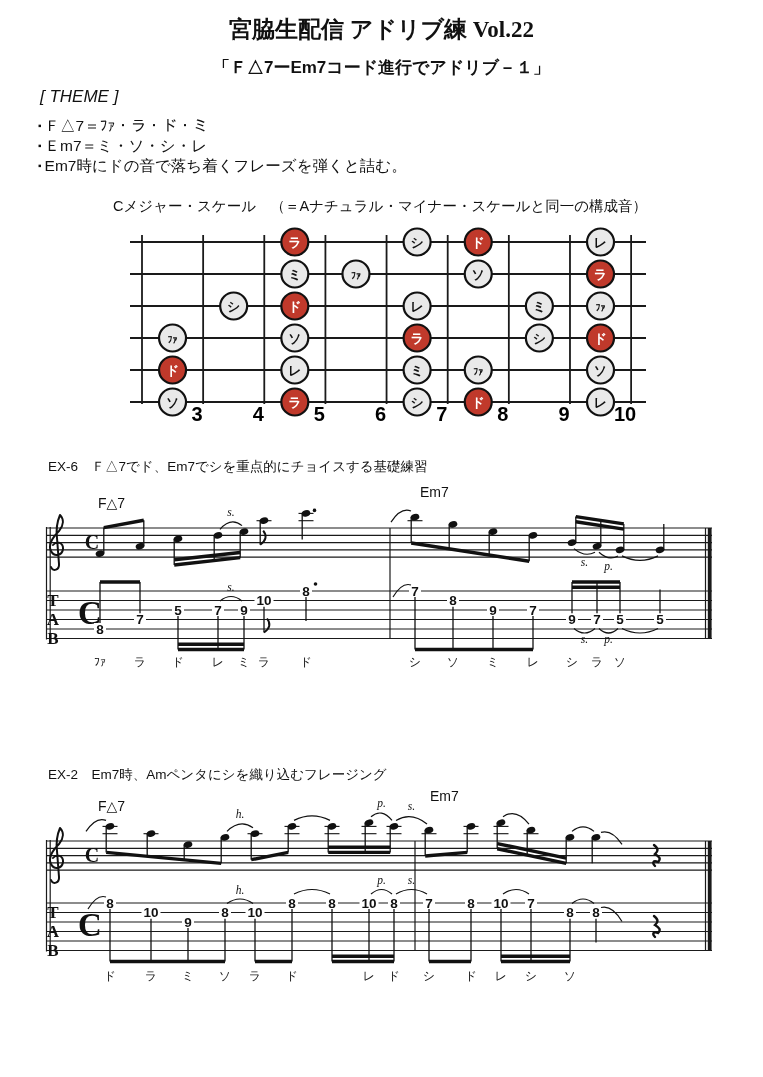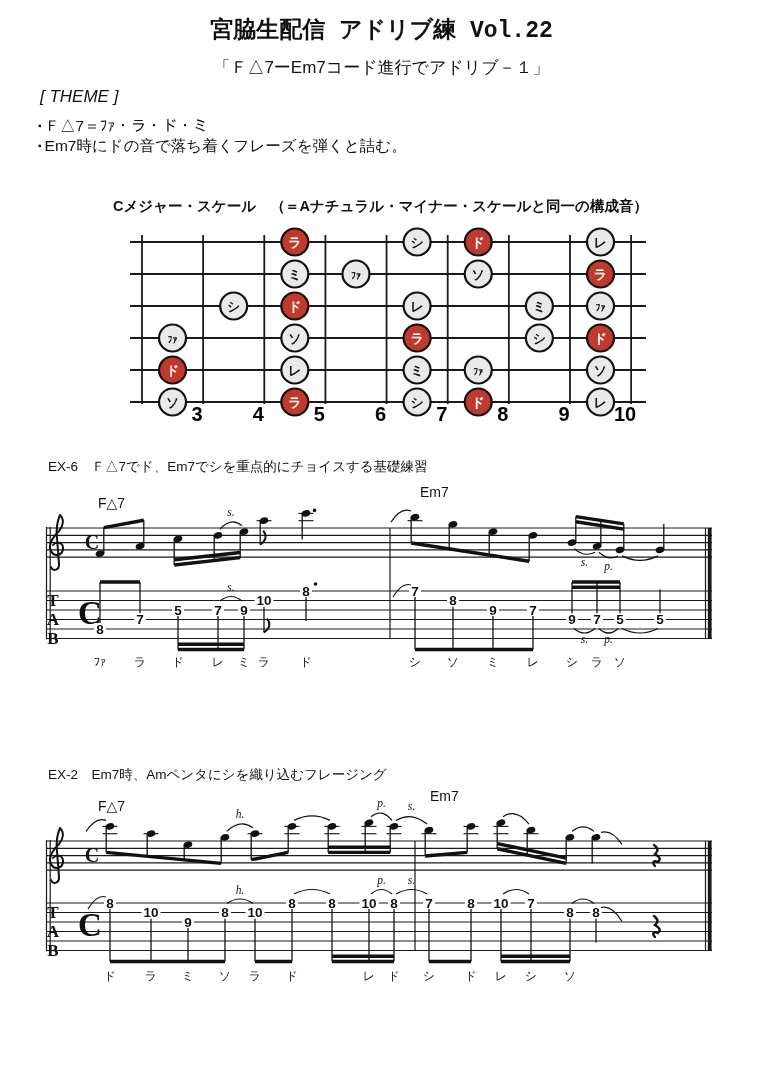--- a/index.html
+++ b/index.html
@@ -1,26 +1,26 @@
 <!DOCTYPE html>
 <html><head>
 <meta charset="utf-8">
 <style>
   html,body{margin:0;padding:0;background:#fff;}
   .page{position:relative;width:763px;height:1077px;background:#ffffff;overflow:hidden;
         font-family:"Liberation Sans",sans-serif;color:#111;}
   .abs{position:absolute;}
   .title{top:14px;left:0;width:100%;text-align:center;
-         font-family:Liberation Mono, monospace;font-weight:700;font-size:23px;}
-  .subtitle{top:56px;left:0;width:100%;text-align:center;font-weight:400;font-size:17px;}
+         font-family:Liberation Serif, serif;font-weight:700;font-size:23px;}
+  .subtitle{top:56px;left:0;width:100%;text-align:center;font-weight:700;font-size:17px;}
   .theme-label{top:87px;left:40px;font-size:17px;font-style:italic;}
   .bullets{top:116px;left:38px;font-size:15.5px;line-height:20px;}
   .bullet-row{white-space:nowrap;}
   .bullet-marker{font-size:10px;vertical-align:2px;margin-right:3px;}
-  .fb-title{top:197px;left:113px;font-weight:700;font-size:14.5px;}
+  .fb-title{top:197px;left:113px;font-weight:400;font-size:14.5px;}
   .ex-heading{left:48px;font-size:13.5px;color:#111;}
   svg{position:absolute;left:0;overflow:visible;}
   svg text{font-family:"Liberation Sans",sans-serif;}
   .st{stroke:#1a1a1a;stroke-width:1.2;}
   .tabnum{font-weight:700;font-size:13.5px;text-anchor:middle;fill:#111;}
   .kana{font-size:12px;text-anchor:middle;fill:#1a1a1a;}
   .chord{font-size:14px;fill:#111;}
   .mark{font-family:"Liberation Serif",serif;font-style:italic;font-size:11.5px;text-anchor:middle;fill:#111;}
   .fretnum{font-weight:700;font-size:20px;text-anchor:middle;fill:#000;}
   .dotlabel{font-weight:700;font-size:13px;text-anchor:middle;}
@@ -32,20 +32,21 @@
 </head>
 <body>
 
 <div class="page">
   <div class="abs title">宮脇生配信 アドリブ練 Vol.22</div>
   <div class="abs subtitle">「Ｆ△7ーEm7コード進行でアドリブ－１」</div>
   <div class="abs theme-label">[ THEME ]</div>
 
   <div class="abs bullets">
     <div class="bullet-row"><span class="bullet-marker">▪</span><span>Ｆ△7＝ﾌｧ・ラ・ド・ミ</span></div>
+    <div class="bullet-row"><span class="bullet-marker">▪</span><span>Ｅm7＝ミ・ソ・シ・レ</span></div>
     <div class="bullet-row"><span class="bullet-marker">▪</span><span>Em7時にドの音で落ち着くフレーズを弾くと詰む。</span></div>
   </div>
 
   <div class="abs fb-title">Cメジャー・スケール　（＝Aナチュラル・マイナー・スケールと同一の構成音）</div>
   <svg id="fb-svg" style="top:225px" width="763" height="205" viewBox="0 225 763 205">
       <g>
         <line x1="130" y1="242" x2="646" y2="242" stroke="#1a1a1a" stroke-width="1.8"></line>
         <line x1="130" y1="274" x2="646" y2="274" stroke="#1a1a1a" stroke-width="1.8"></line>
         <line x1="130" y1="306" x2="646" y2="306" stroke="#1a1a1a" stroke-width="1.8"></line>
         <line x1="130" y1="338" x2="646" y2="338" stroke="#1a1a1a" stroke-width="1.8"></line>

